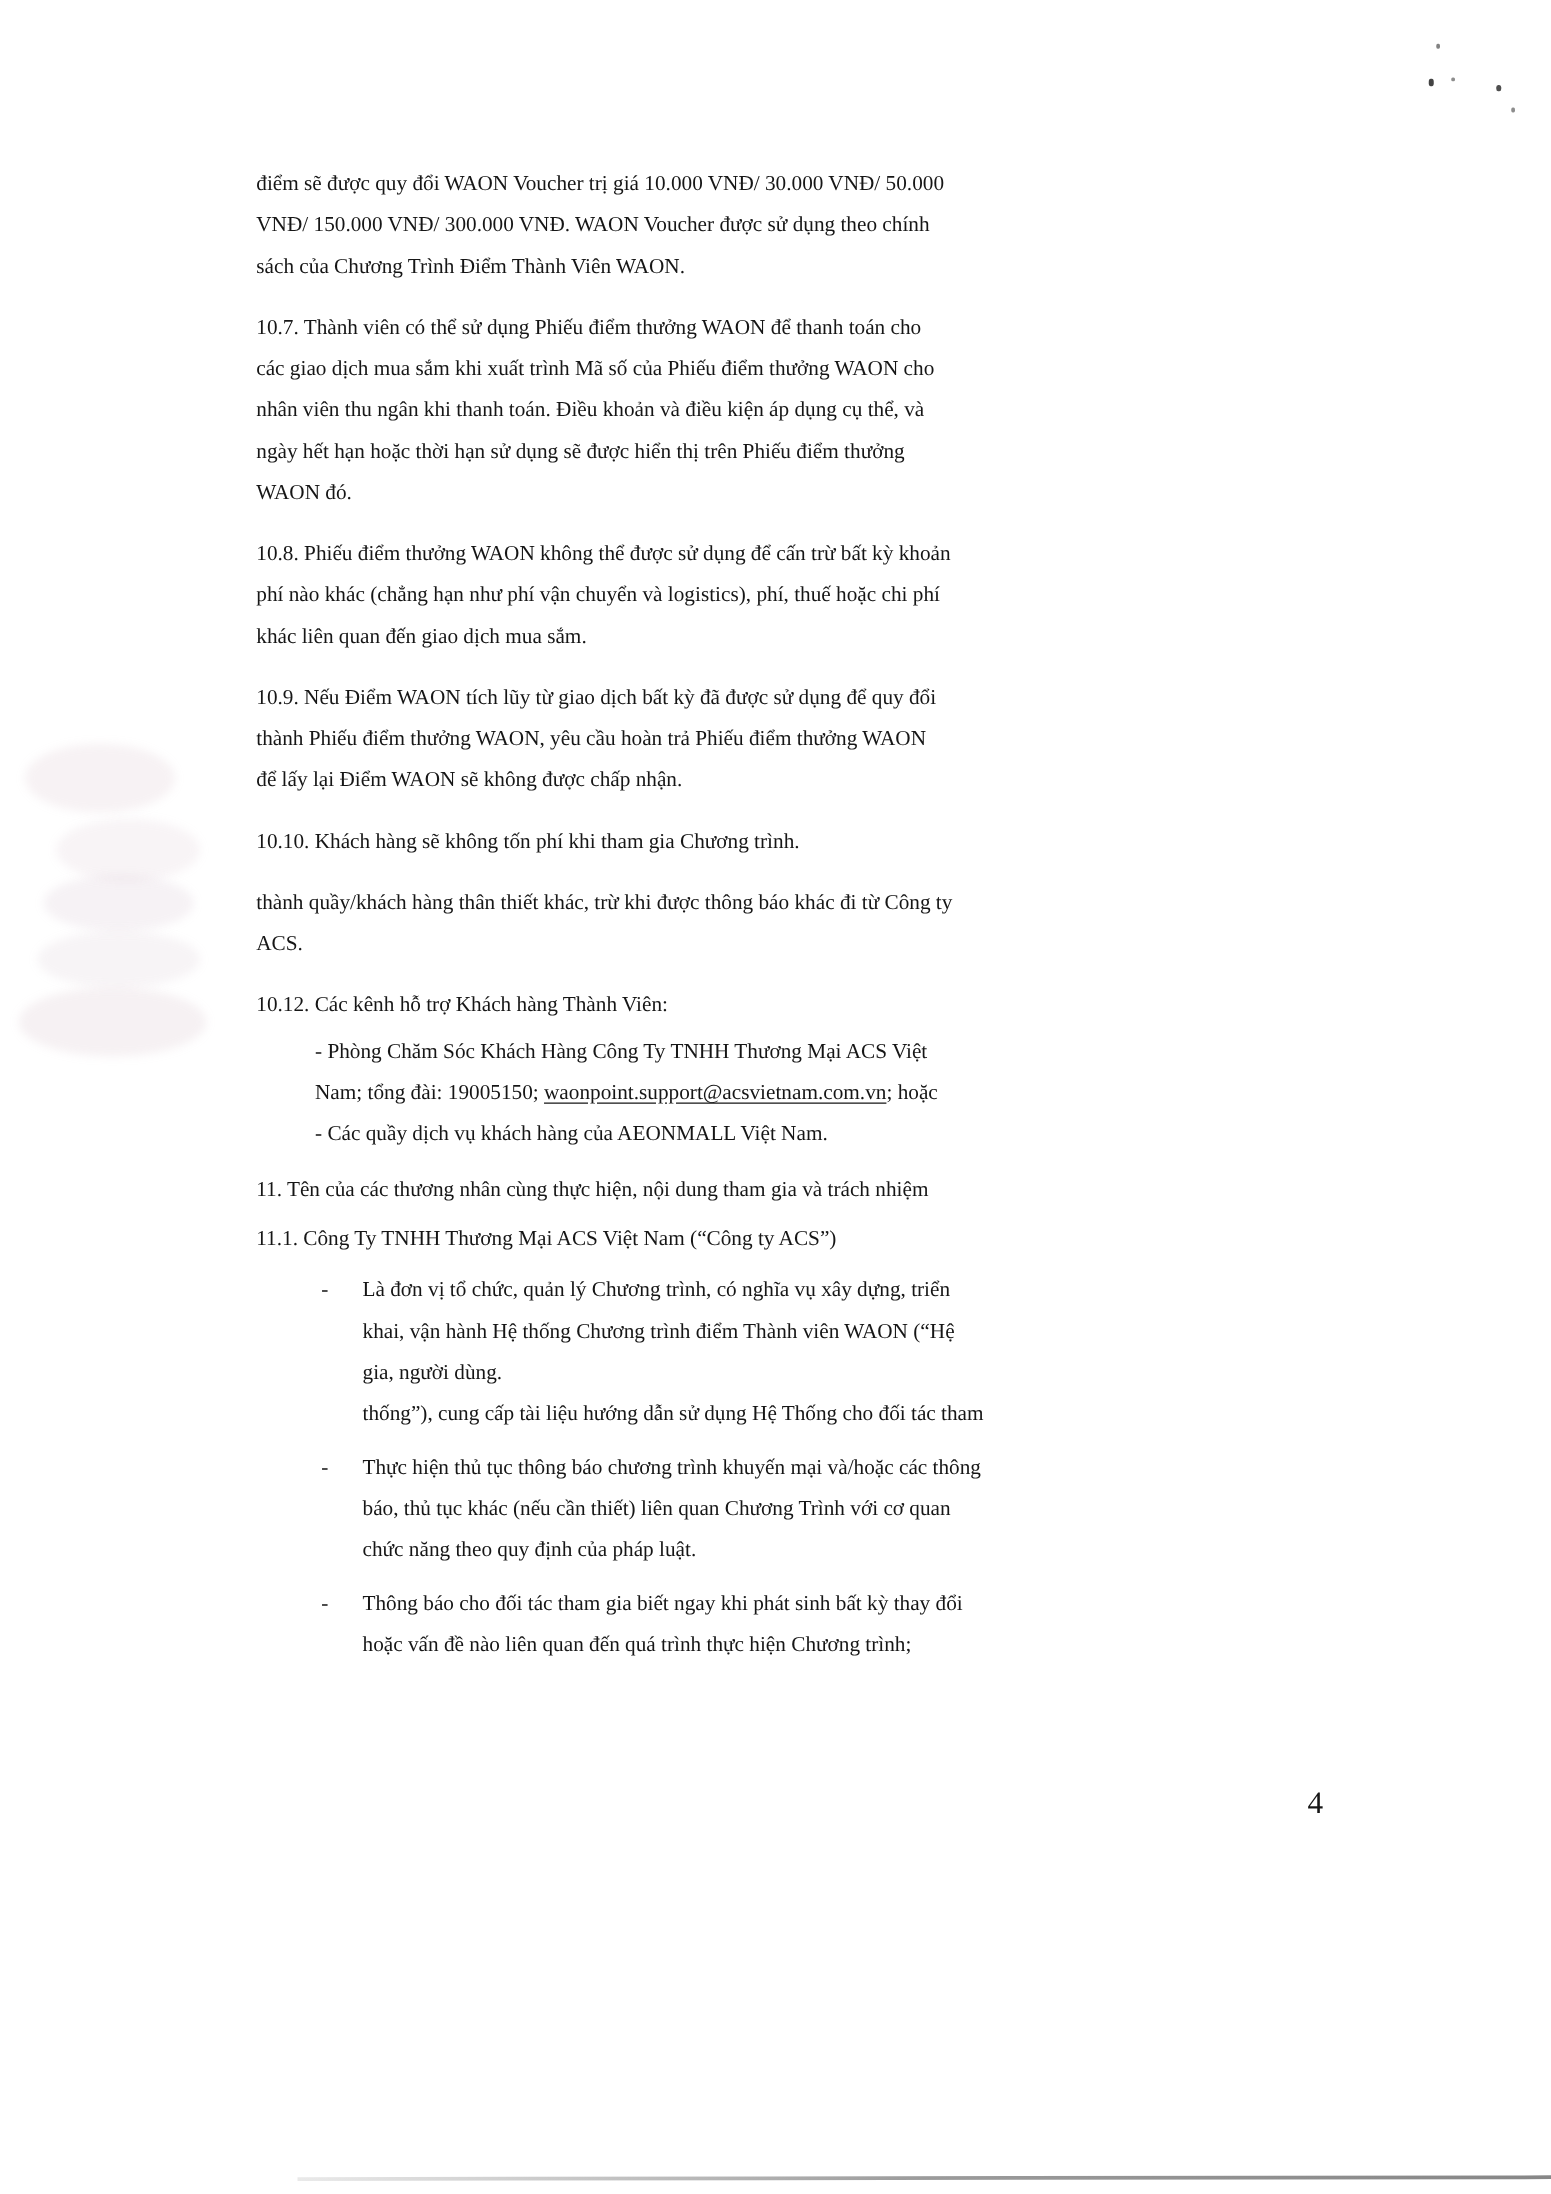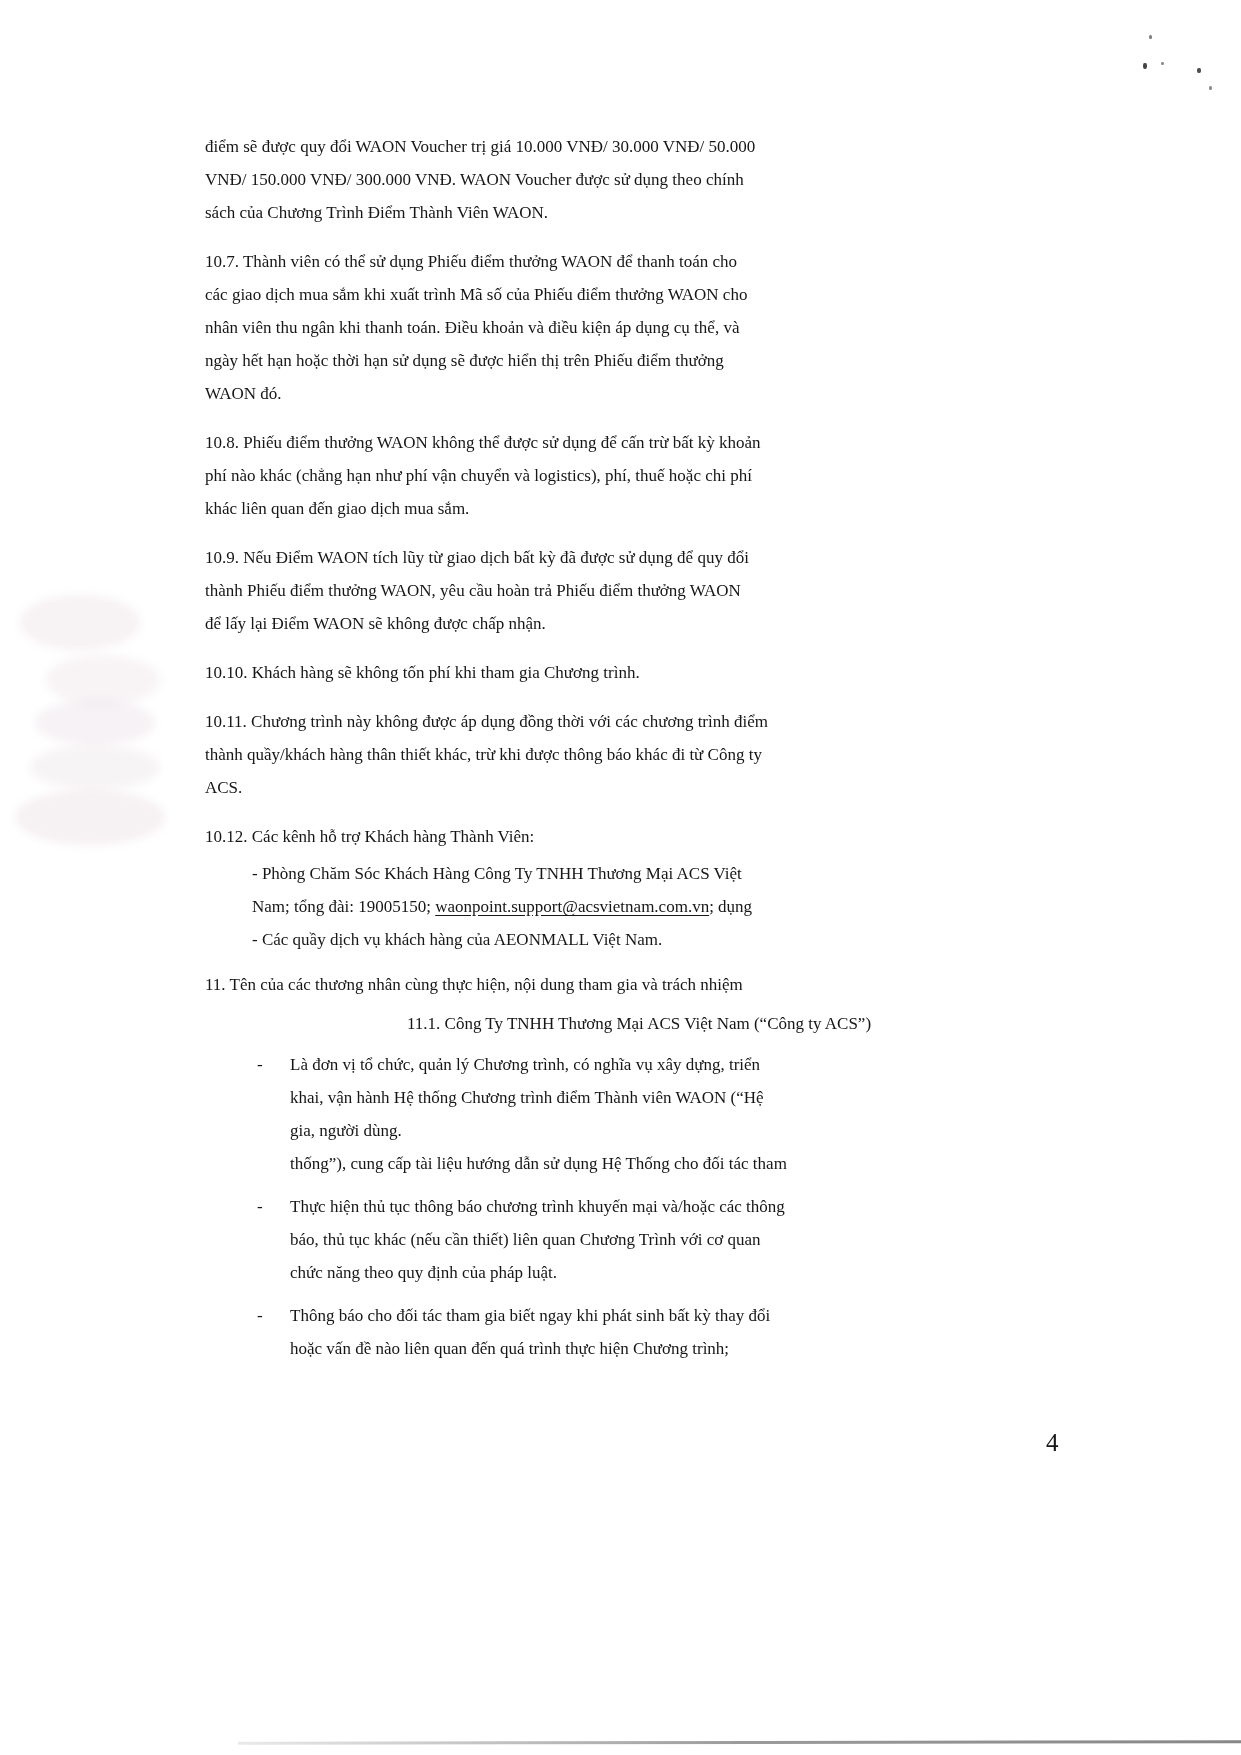--- a/index.html
+++ b/index.html
@@ -7,21 +7,21 @@
     position:relative; width:1241px; height:1755px; background:#ffffff;
     font-family:"Liberation Serif","DejaVu Serif",serif;
     color:var(--ink,#161616); overflow:hidden;
   }
   .content { position:absolute; left:205px; top:130px; width:868px; font-size:17px; line-height:33px; }
   .line { white-space:nowrap; }
   .para { margin-bottom:16px; }
   .mb4  { margin-bottom:4px; }
   .mb0  { margin-bottom:0; }
   .mb6  { margin-bottom:6px; }
-  .mb8  { margin-bottom:8px;text-align:center; }
+  .mb8  { margin-bottom:8px; }
   .mb10 { margin-bottom:10px; }
   .mb12 { margin-bottom:12px; }
   .indent1 { padding-left:47px; }            
   .hang { position:relative; padding-left:85px; }  
   .hang .dash { position:absolute; left:52px; top:0; }
   .u { text-decoration:underline; text-underline-offset:3px;text-align:center; }
   .pagenum { position:absolute; left:1046px; top:1428px; font-size:25px; line-height:30px; }
   .blob { position:absolute; border-radius:50%; filter:blur(4px); }
   .speck { position:absolute; background:#2f2f2f; border-radius:40%; }
   .edge {
@@ -77,32 +77,31 @@
       <div class="line">10.9. Nếu Điểm WAON tích lũy từ giao dịch bất kỳ đã được sử dụng để quy đổi</div>
       <div class="line">thành Phiếu điểm thưởng WAON, yêu cầu hoàn trả Phiếu điểm thưởng WAON</div>
       <div class="line">để lấy lại Điểm WAON sẽ không được chấp nhận.</div>
     </div>
 
     <div class="para">
       <div class="line">10.10. Khách hàng sẽ không tốn phí khi tham gia Chương trình.</div>
     </div>
 
     <div class="para">
-      <div class="line">10.11. Chương trình này không được áp dụng đồng thời với các chương trình điểm</div>
       <div class="line">thành quầy/khách hàng thân thiết khác, trừ khi được thông báo khác đi từ Công ty</div>
       <div class="line">ACS.</div>
     </div>
 
     <div class="para mb4">
       <div class="line">10.12. Các kênh hỗ trợ Khách hàng Thành Viên:</div>
     </div>
 
     <div class="para mb0 indent1">
       <div class="line">- Phòng Chăm Sóc Khách Hàng Công Ty TNHH Thương Mại ACS Việt</div>
-      <div class="line"><span>Nam; tổng đài: 19005150; </span><span class="u">waonpoint.support@acsvietnam.com.vn</span><span>; dụng</span></div>
+      <div class="line"><span>Nam; tổng đài: 19005150; </span><span class="u">waonpoint.support@acsvietnam.com.vn</span><span>; hoặc</span></div>
     </div>
 
     <div class="para mb12 indent1">
       <div class="line">- Các quầy dịch vụ khách hàng của AEONMALL Việt Nam.</div>
     </div>
 
     <div class="para mb6">
       <div class="line">11. Tên của các thương nhân cùng thực hiện, nội dung tham gia và trách nhiệm</div>
     </div>
 

